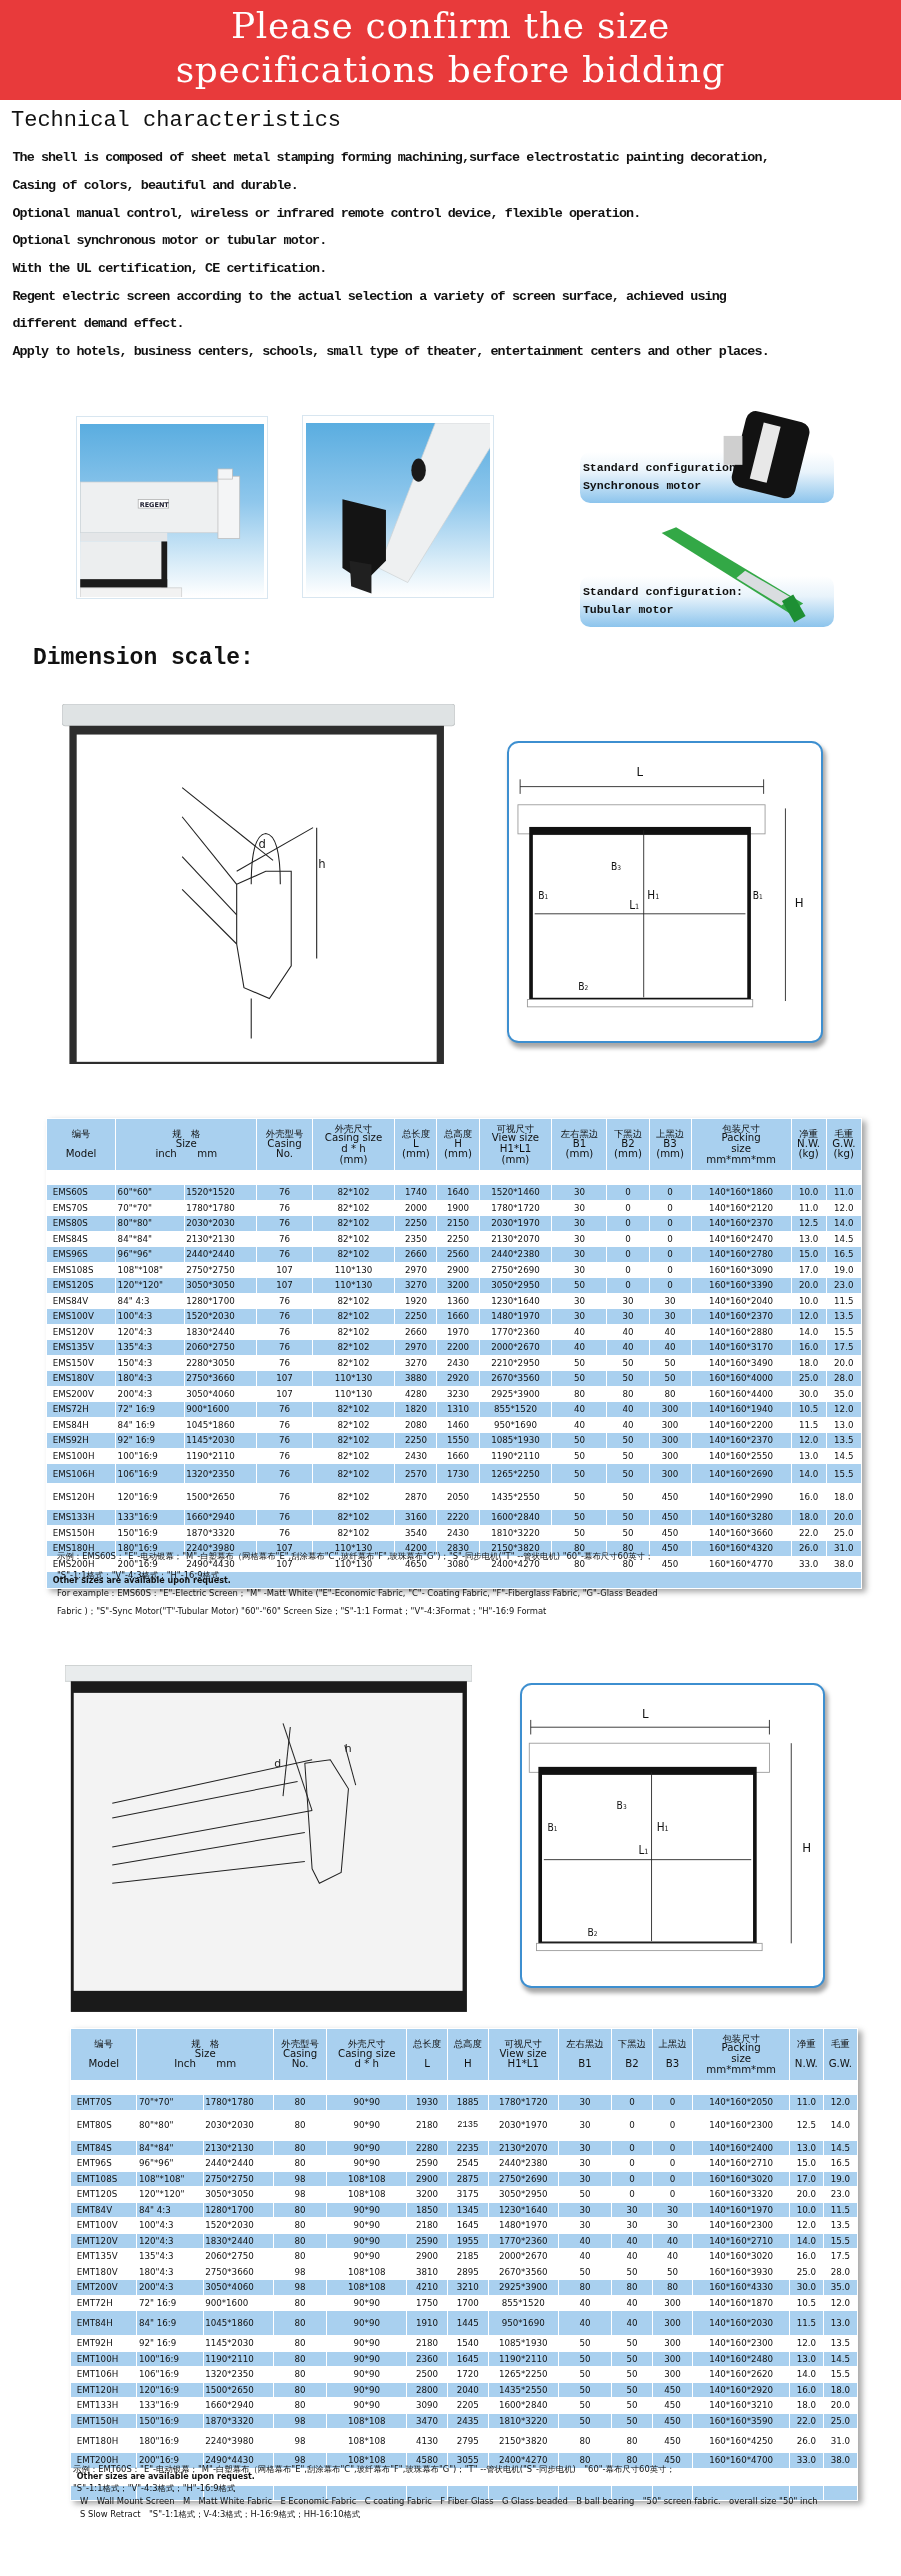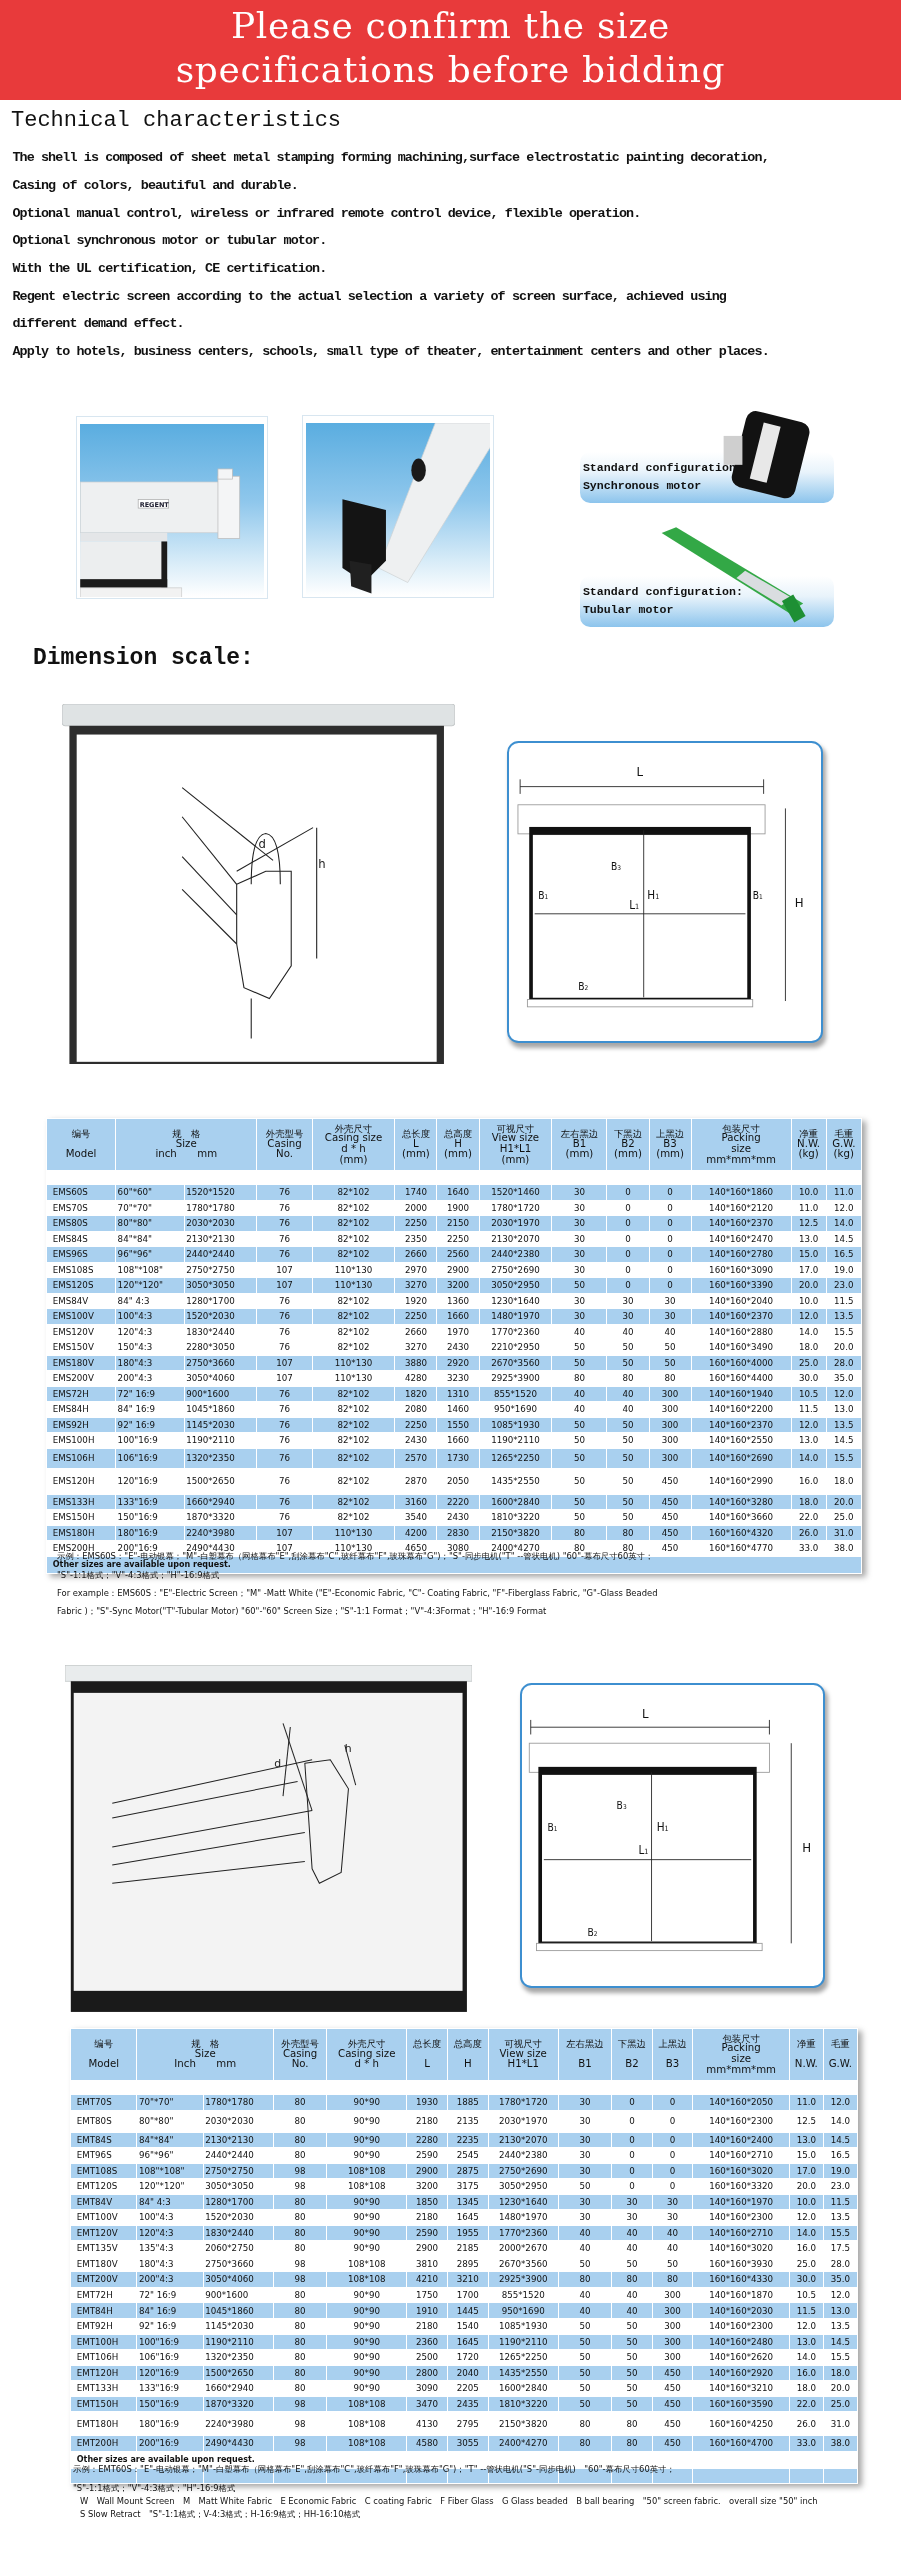--- a/index.html
+++ b/index.html
@@ -368,20 +368,36 @@
         <td style="height: 14.5px;">2660</td>
         <td style="height: 14.5px;">1970</td>
         <td style="height: 14.5px;">1770*2360</td>
         <td style="height: 14.5px;">40</td>
         <td style="height: 14.5px;">40</td>
         <td style="height: 14.5px;">40</td>
         <td style="height: 14.5px;">140*160*2880</td>
         <td style="height: 14.5px;">14.0</td>
         <td style="height: 14.5px;">15.5</td>
       </tr>
+      <tr class="shade">
+        <td class="model" style="height: 14.5px;">EMS135V</td>
+        <td style="height: 14.5px; text-align: left;">135"4:3</td>
+        <td style="height: 14.5px; text-align: left;">2060*2750</td>
+        <td style="height: 14.5px;">76</td>
+        <td style="height: 14.5px;">82*102</td>
+        <td style="height: 14.5px;">2970</td>
+        <td style="height: 14.5px;">2200</td>
+        <td style="height: 14.5px;">2000*2670</td>
+        <td style="height: 14.5px;">40</td>
+        <td style="height: 14.5px;">40</td>
+        <td style="height: 14.5px;">40</td>
+        <td style="height: 14.5px;">140*160*3170</td>
+        <td style="height: 14.5px;">16.0</td>
+        <td style="height: 14.5px;">17.5</td>
+      </tr>
       <tr>
         <td class="model" style="height: 14.5px;">EMS150V</td>
         <td style="height: 14.5px; text-align: left;">150"4:3</td>
         <td style="height: 14.5px; text-align: left;">2280*3050</td>
         <td style="height: 14.5px;">76</td>
         <td style="height: 14.5px;">82*102</td>
         <td style="height: 14.5px;">3270</td>
         <td style="height: 14.5px;">2430</td>
         <td style="height: 14.5px;">2210*2950</td>
         <td style="height: 14.5px;">50</td>
@@ -728,21 +744,21 @@
         <td style="height: 14.5px;">11.0</td>
         <td style="height: 14.5px;">12.0</td>
       </tr>
       <tr>
         <td class="model" style="height: 14.5px;">EMT80S</td>
         <td style="height: 14.5px; text-align: left;">80"*80"</td>
         <td style="height: 14.5px; text-align: left;">2030*2030</td>
         <td style="height: 14.5px;">80</td>
         <td style="height: 14.5px;">90*90</td>
         <td style="height: 14.5px;">2180</td>
-        <td style="height: 21px;">2135</td>
+        <td style="height: 29px; font-family: Liberation Mono, monospace;">2135</td>
         <td style="height: 14.5px;">2030*1970</td>
         <td style="height: 14.5px;">30</td>
         <td style="height: 14.5px;">0</td>
         <td style="height: 14.5px;">0</td>
         <td style="height: 14.5px;">140*160*2300</td>
         <td style="height: 14.5px;">12.5</td>
         <td style="height: 14.5px;">14.0</td>
       </tr>
       <tr class="shade">
         <td class="model" style="height: 14.5px;">EMT84S</td>
@@ -920,21 +936,21 @@
         <td style="height: 14.5px;">10.5</td>
         <td style="height: 14.5px;">12.0</td>
       </tr>
       <tr class="shade">
         <td class="model" style="height: 14.5px;">EMT84H</td>
         <td style="height: 14.5px; text-align: left;">84" 16:9</td>
         <td style="height: 14.5px; text-align: left;">1045*1860</td>
         <td style="height: 14.5px;">80</td>
         <td style="height: 14.5px;">90*90</td>
         <td style="height: 14.5px;">1910</td>
-        <td style="height: 15px;">1445</td>
+        <td style="height: 24px;">1445</td>
         <td style="height: 14.5px;">950*1690</td>
         <td style="height: 14.5px;">40</td>
         <td style="height: 14.5px;">40</td>
         <td style="height: 14.5px;">300</td>
         <td style="height: 14.5px;">140*160*2030</td>
         <td style="height: 14.5px;">11.5</td>
         <td style="height: 14.5px;">13.0</td>
       </tr>
       <tr>
         <td class="model" style="height: 14.5px;">EMT92H</td>

